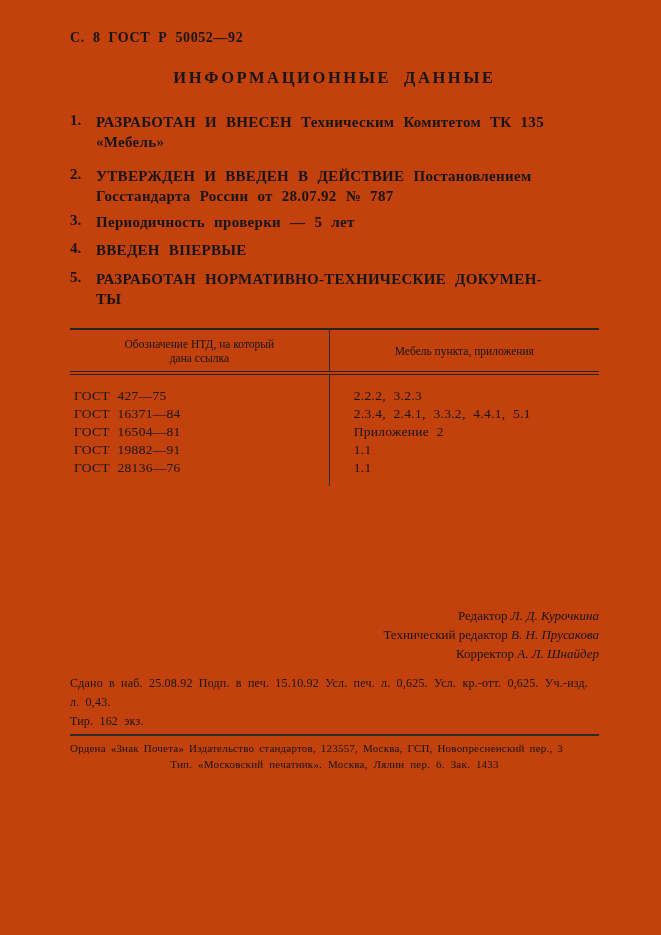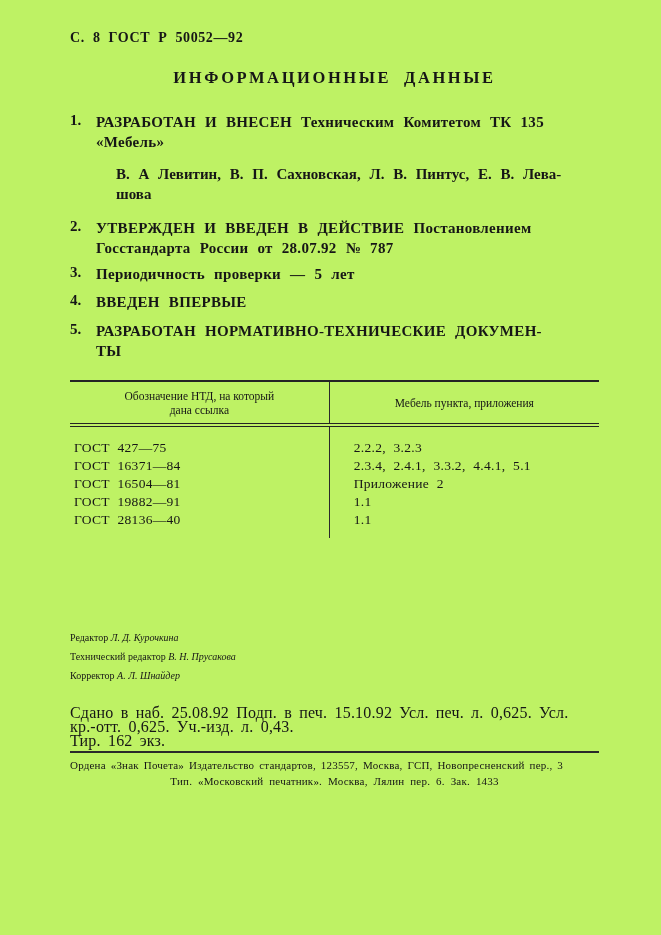--- a/index.html
+++ b/index.html
@@ -2,21 +2,21 @@
 <html lang="ru"><head>
 <meta charset="utf-8">
 <style>
   * { margin: 0; padding: 0; box-sizing: border-box; }
   html, body { background: #e8e8e8; }
   .page {
     position: relative;
     width: 661px;
     height: 935px;
     margin: 0 auto;
-    background: #bef264;
+    background: #c2410c;
     color: #161616;
     font-family: "Liberation Serif", "DejaVu Serif", serif;
     overflow: hidden;
   }
   .content { padding: 30px 62px 0 70px; }
   .pre { white-space: pre-line; }
 
   .page-header {
     font-size: 14px;
     font-weight: bold;
@@ -89,31 +89,31 @@
     vertical-align: top;
     padding: 0 0 0 4px;
     letter-spacing: 0.3px;
     word-spacing: 4px;
   }
   table.refs tbody td.c2 { padding-left: 24px; }
   table.refs tbody tr:first-child td { padding-top: 12px; }
   table.refs tbody tr:last-child td { padding-bottom: 9px; }
 
   .staff-block {
-    margin-top: 90px;
-    text-align: left;
-    font-size: 10px;
+    margin-top: 120px;
+    text-align: right;
+    font-size: 13px;
     line-height: 19px;
   }
   .staff-name { font-style: italic; }
 
   .imprint-line1 {
-    margin-top: 21px;
-    font-size: 16px;
-    line-height: 14px;
+    margin-top: 11px;
+    font-size: 12px;
+    line-height: 19px;
     word-spacing: 3px;
     letter-spacing: 0.2px;
   }
   .imprint-rule {
     margin-top: 3px;
     border: 0;
     border-top: 2px solid #2a2a2a;
   }
   .publisher-line {
     margin-top: 4px;
@@ -138,22 +138,20 @@
 
     <div class="page-header">С. 8 ГОСТ Р 50052—92</div>
 
     <div class="doc-title">ИНФОРМАЦИОННЫЕ ДАННЫЕ</div>
 
     <div class="item item-1">
       <div class="item-num">1.</div>
       <div class="item-body">
         <div class="item-text pre">РАЗРАБОТАН И ВНЕСЕН Техническим Комитетом ТК 135
 «Мебель»</div>
-        <div class="developers-names pre">В. А Левитин, В. П. Сахновская, Л. В. Пинтус, Е. В. Лева-
-шова</div>
       </div>
     </div>
 
     <div class="item item-2">
       <div class="item-num">2.</div>
       <div class="item-body item-text pre">УТВЕРЖДЕН И ВВЕДЕН В ДЕЙСТВИЕ Постановлением
 Госстандарта России от 28.07.92 № 787</div>
     </div>
 
     <div class="item item-3">
@@ -191,21 +189,21 @@
         </tr>
         <tr>
           <td class="c1">ГОСТ 16504—81</td>
           <td class="c2">Приложение 2</td>
         </tr>
         <tr>
           <td class="c1">ГОСТ 19882—91</td>
           <td class="c2">1.1</td>
         </tr>
         <tr>
-          <td class="c1">ГОСТ 28136—40</td>
+          <td class="c1">ГОСТ 28136—76</td>
           <td class="c2">1.1</td>
         </tr>
       </tbody>
     </table>
 
     <div class="staff-block">
       <div class="staff-line">
         <span>Редактор</span>
         <span class="staff-name">Л. Д. Курочкина</span>
       </div>

